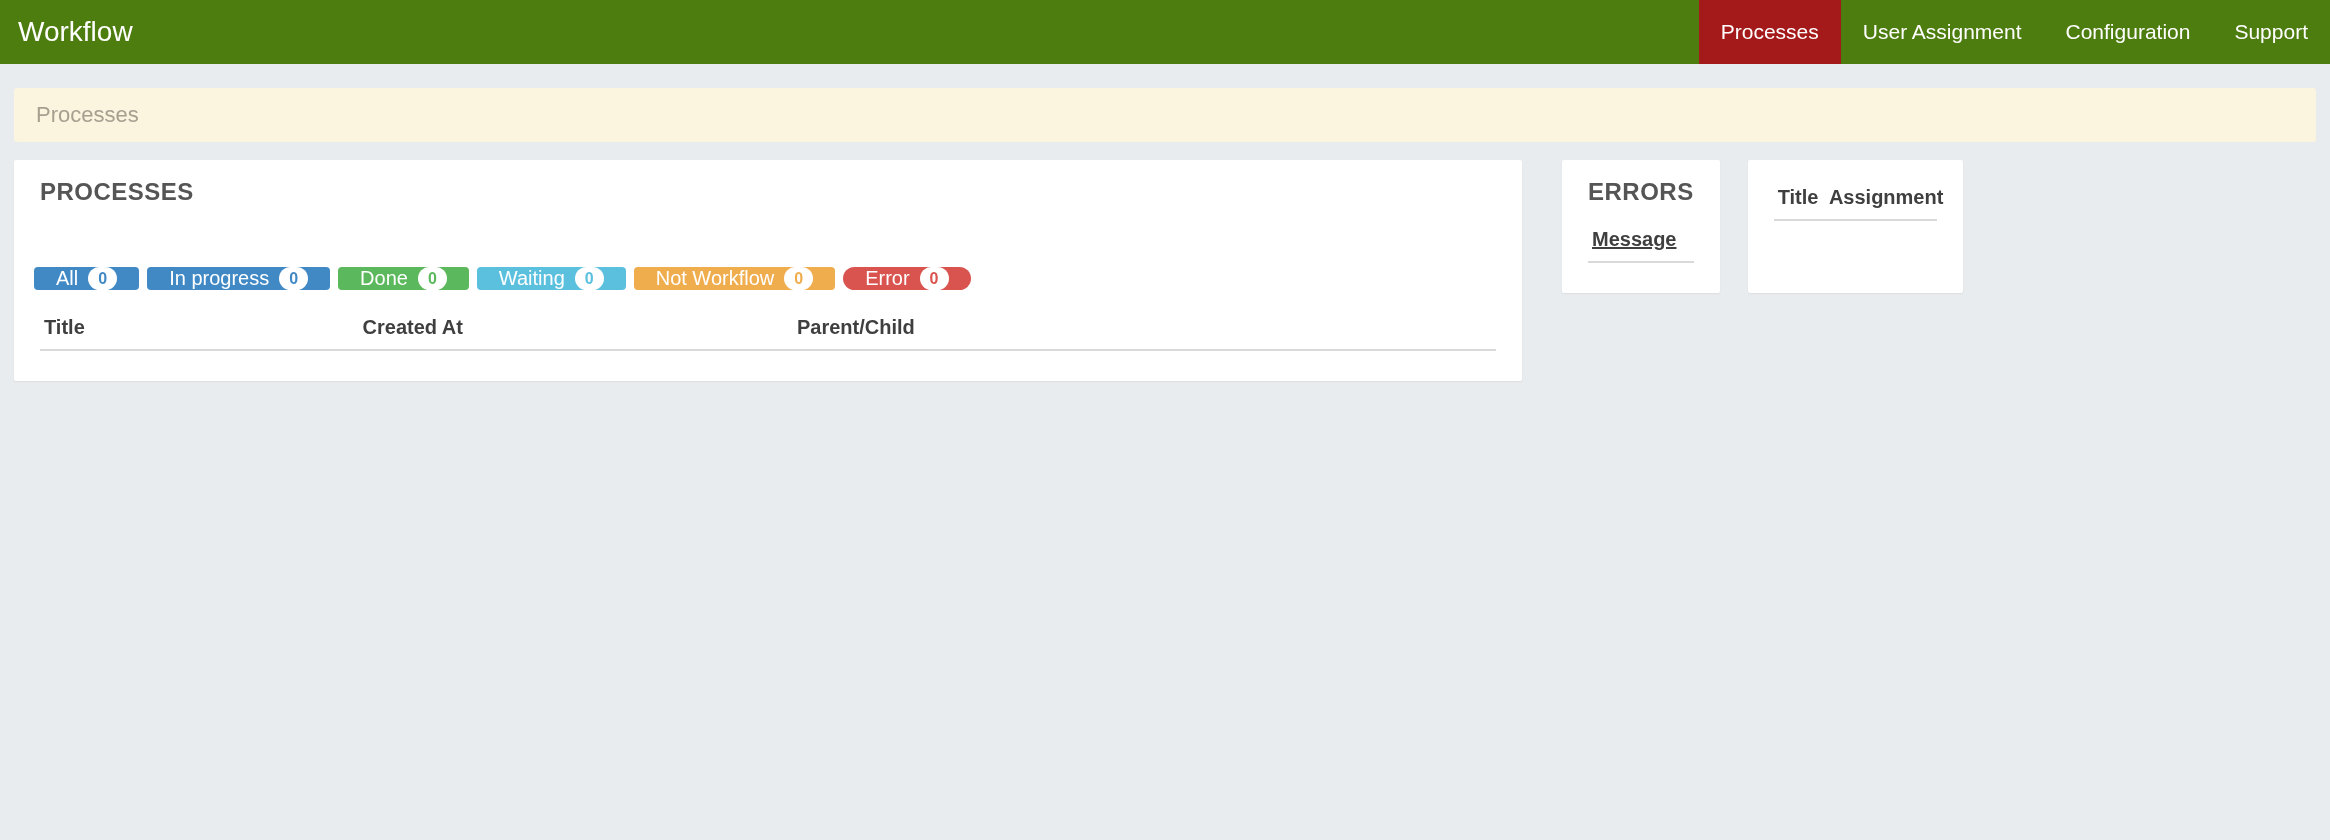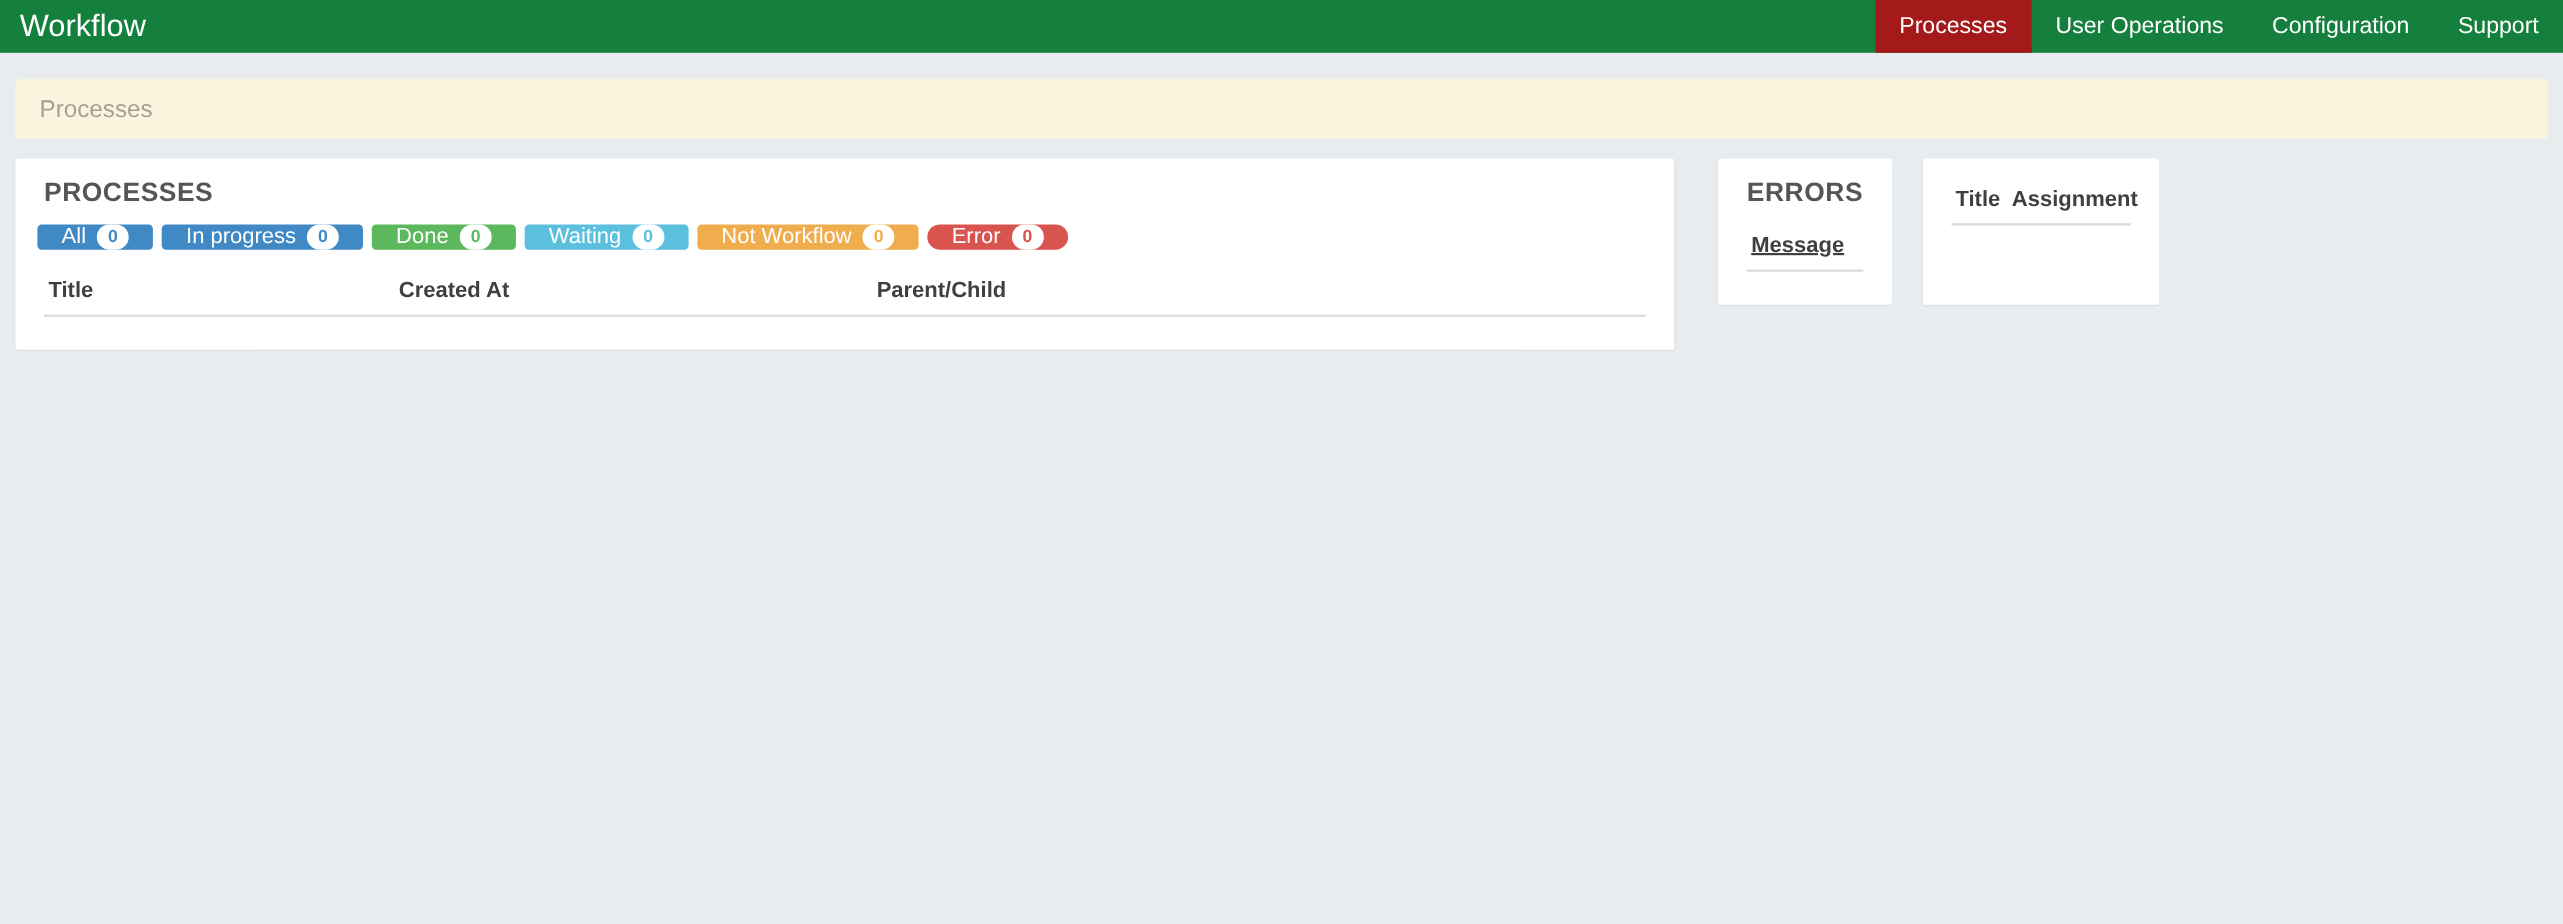--- a/index.html
+++ b/index.html
@@ -6,22 +6,22 @@
   html, body { width: 100%; height: 100%; }
   body {
     font-family: "Helvetica Neue", Helvetica, Arial, sans-serif;
     background: #e9ecef;
     color: #333;
     font-size: 20px;
   }
 
   
   .navbar {
-    background: #15803d;
-    height: 48px;
+    background: #4d7c0f;
+    height: 64px;
     display: flex;
     align-items: stretch;
     padding-left: 18px;
   }
   .navbar-brand {
     color: #fff;
     font-size: 28px;
     font-weight: 400;
     display: flex;
     align-items: center;
@@ -81,20 +81,21 @@
     display: inline-flex;
     align-items: center;
     justify-content: center;
     color: #fff;
     font-size: 20px;
     padding: 0 22px;
     border-radius: 4px;
     cursor: pointer;
     gap: 10px;
     min-width: 104px;
+    margin-top: 47px;
   }
   .chip .badge {
     background: #fff;
     border-radius: 14px;
     font-size: 16px;
     font-weight: 700;
     padding: 2px 10px;
     line-height: 1.2;
   }
   .chip-blue     { background: #4089c5; }
@@ -128,21 +129,21 @@
   .tbl-head.ops .c2 { flex: 1; }
 </style>
 </head>
 <body>
 
 <div class="navbar">
   <div class="navbar-brand">Workflow</div>
   <div class="navbar-spacer"></div>
   <div class="navbar-items">
     <div class="nav-item active">Processes</div>
-    <div class="nav-item">User Operations</div>
+    <div class="nav-item">User Assignment</div>
     <div class="nav-item">Configuration</div>
     <div class="nav-item">Support</div>
   </div>
 </div>
 
 <div class="page">
   <div class="breadcrumb-bar">Processes</div>
 
   <div class="columns">
     <div class="col-left">

